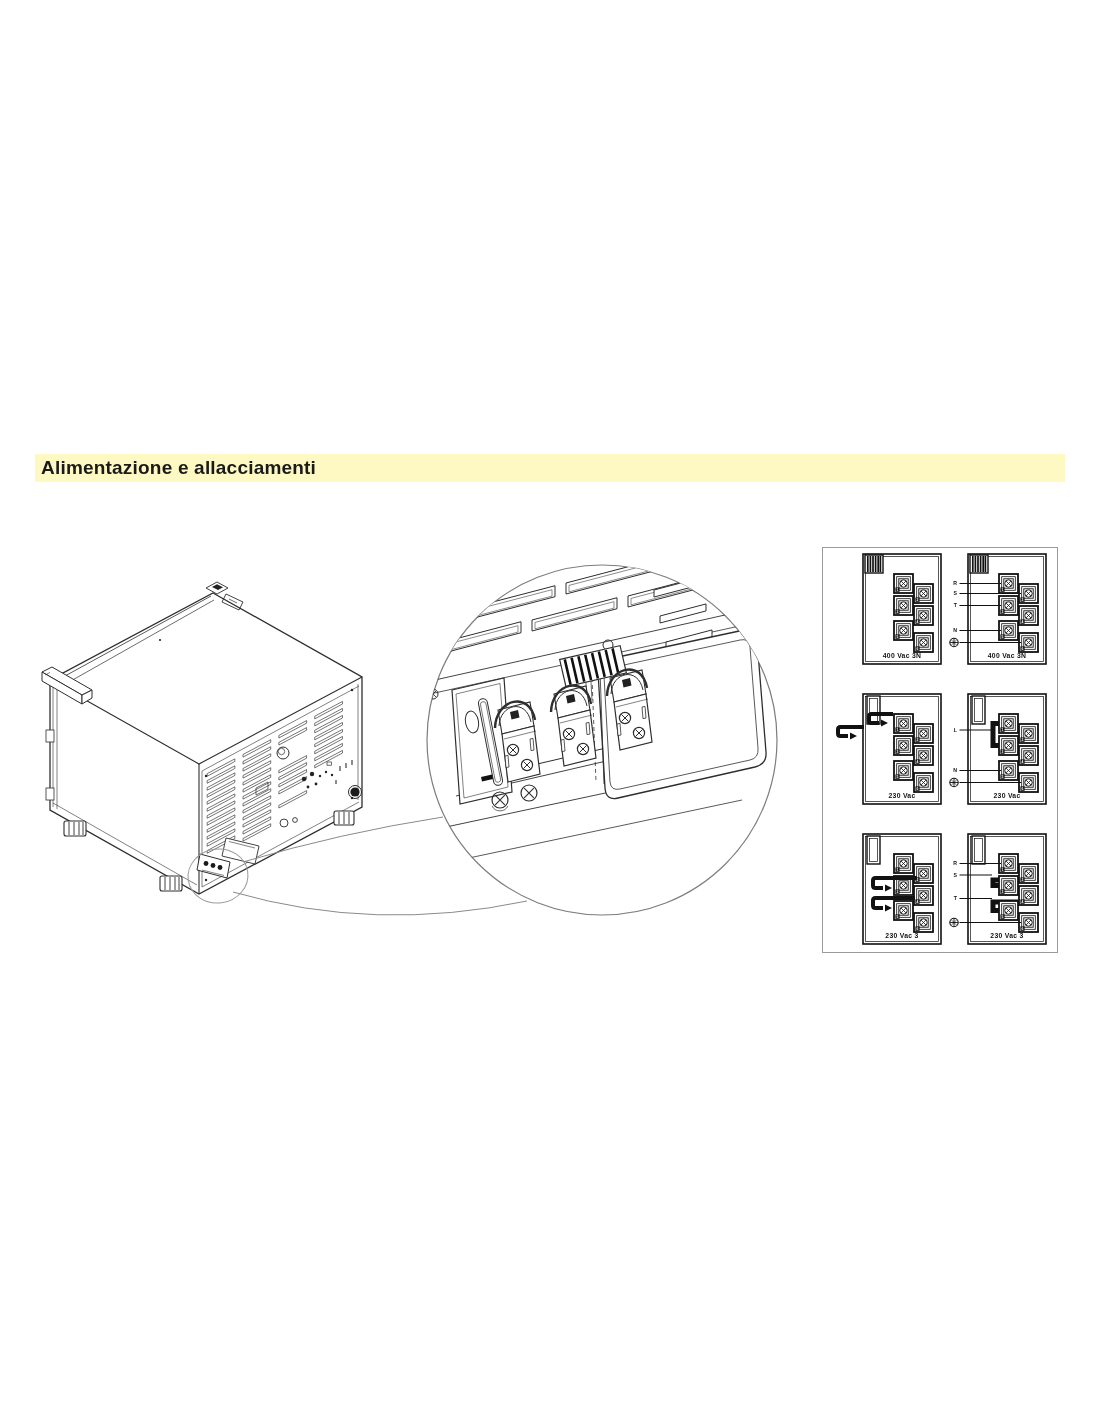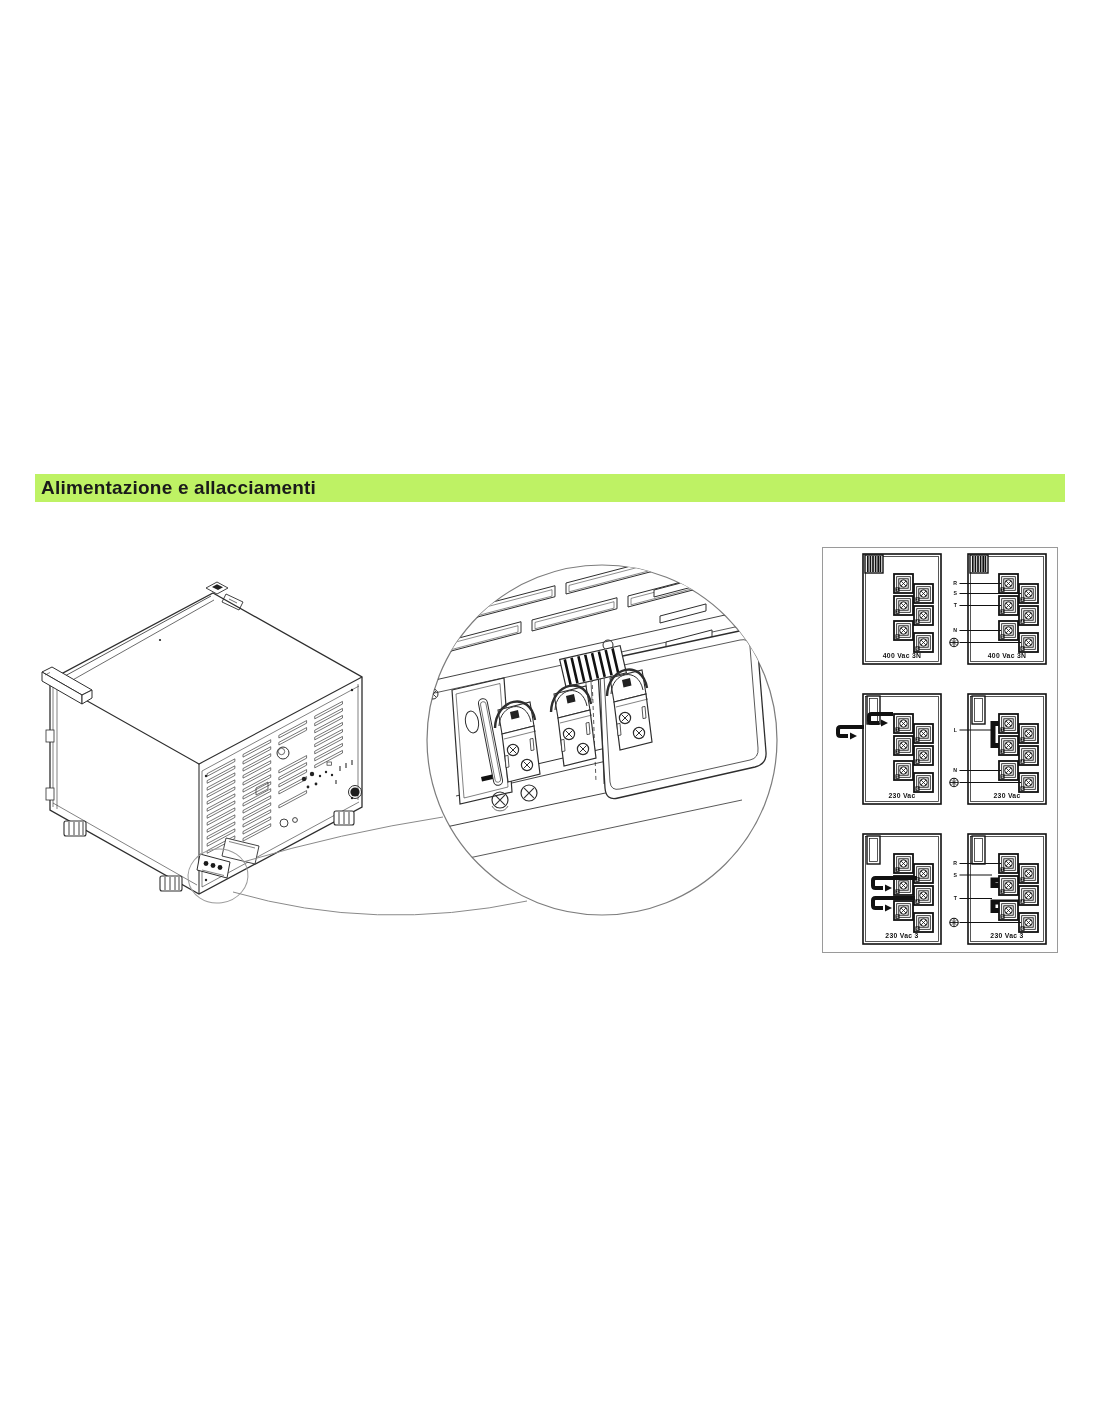--- a/index.html
+++ b/index.html
@@ -1,18 +1,18 @@
 <!DOCTYPE html>
 <html><head>
 <meta charset="utf-8">
 <style>
   html,body{margin:0;padding:0;background:#fff;}
   .page{position:relative;width:1100px;height:1422px;background:#ffffff;overflow:hidden;
         font-family:"Liberation Sans",sans-serif;color:#1a1a1a;}
-  .title-bar{position:absolute;left:35px;top:474px;width:1030px;height:28px;background:#bef264;}
+  .title-bar{position:absolute;left:35px;top:454px;width:1030px;height:28px;background:#fef9c3;}
   .title-bar span{display:block;padding-left:6px;line-height:28px;font-size:19px;font-weight:bold;color:#1a1a1a;letter-spacing:.2px;}
   #illustration{position:absolute;left:0;top:530px;}
   #wiring-panel{position:absolute;left:822px;top:547px;width:236px;height:406px;border:1px solid #9a9a9a;background:#fff;box-sizing:border-box;}
   #panel-svg{display:block;overflow:visible;}
 </style>
 </head>
 <body>
 
 <div class="page">
 

